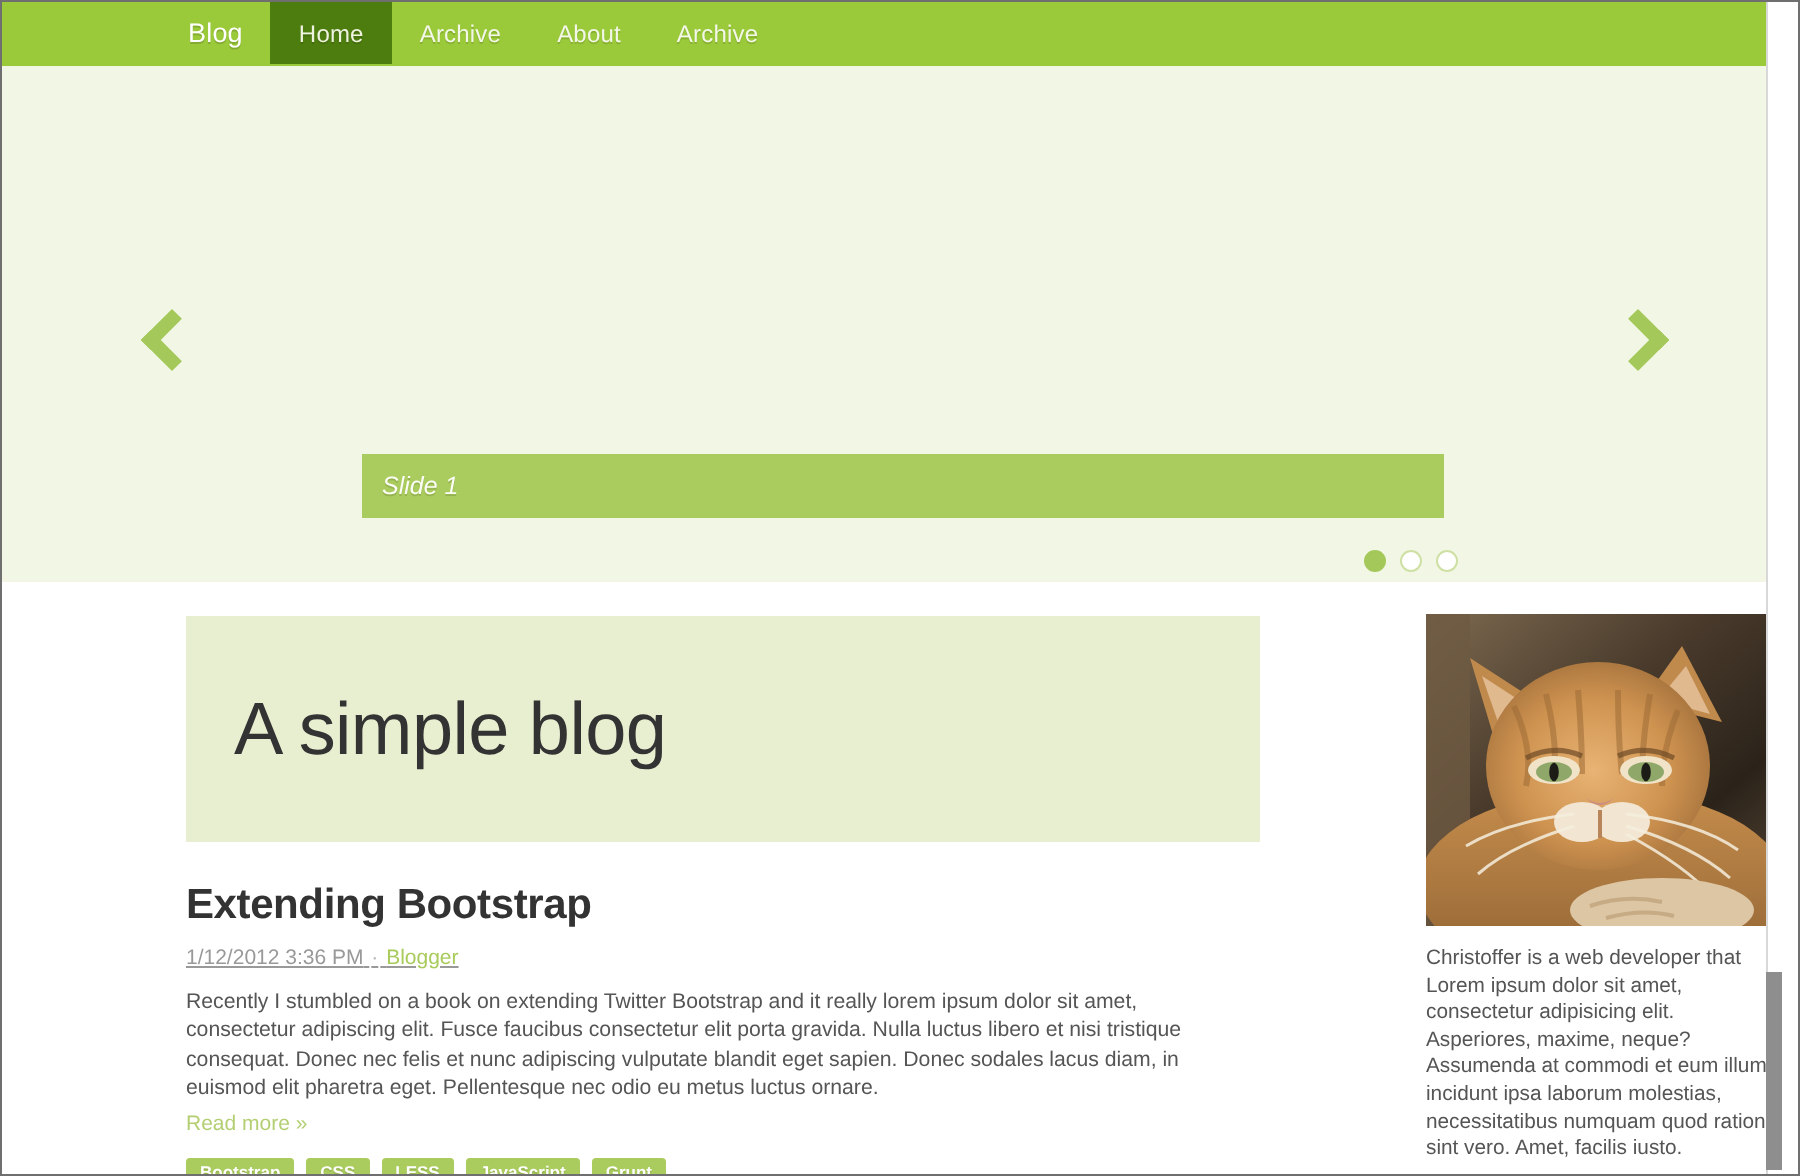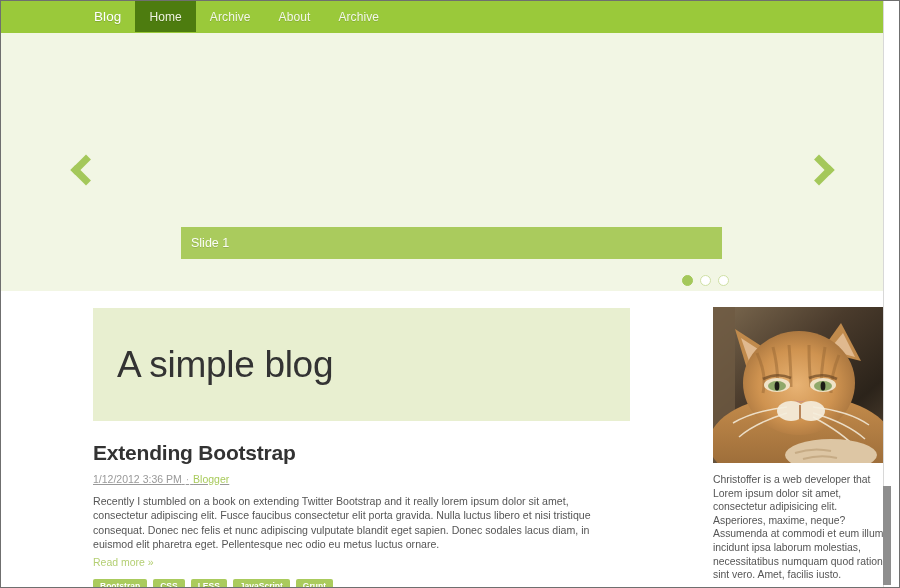--- a/index.html
+++ b/index.html
@@ -122,20 +122,21 @@
     background: #aacb5d;
     display: flex;
     align-items: center;
     box-sizing: border-box;
     padding-left: 10px;
   }
   .car-caption span {
     color: #fbfdf6;
     font-size: 12.5px;
     text-shadow: 0 1px 0 rgba(0,0,0,.12);
+    font-style: italic;
   }
 
   
   .indicators {
     position: absolute;
     left: 681px;
     top: 274px;
     display: flex;
     gap: 7px;
     align-items: center;

